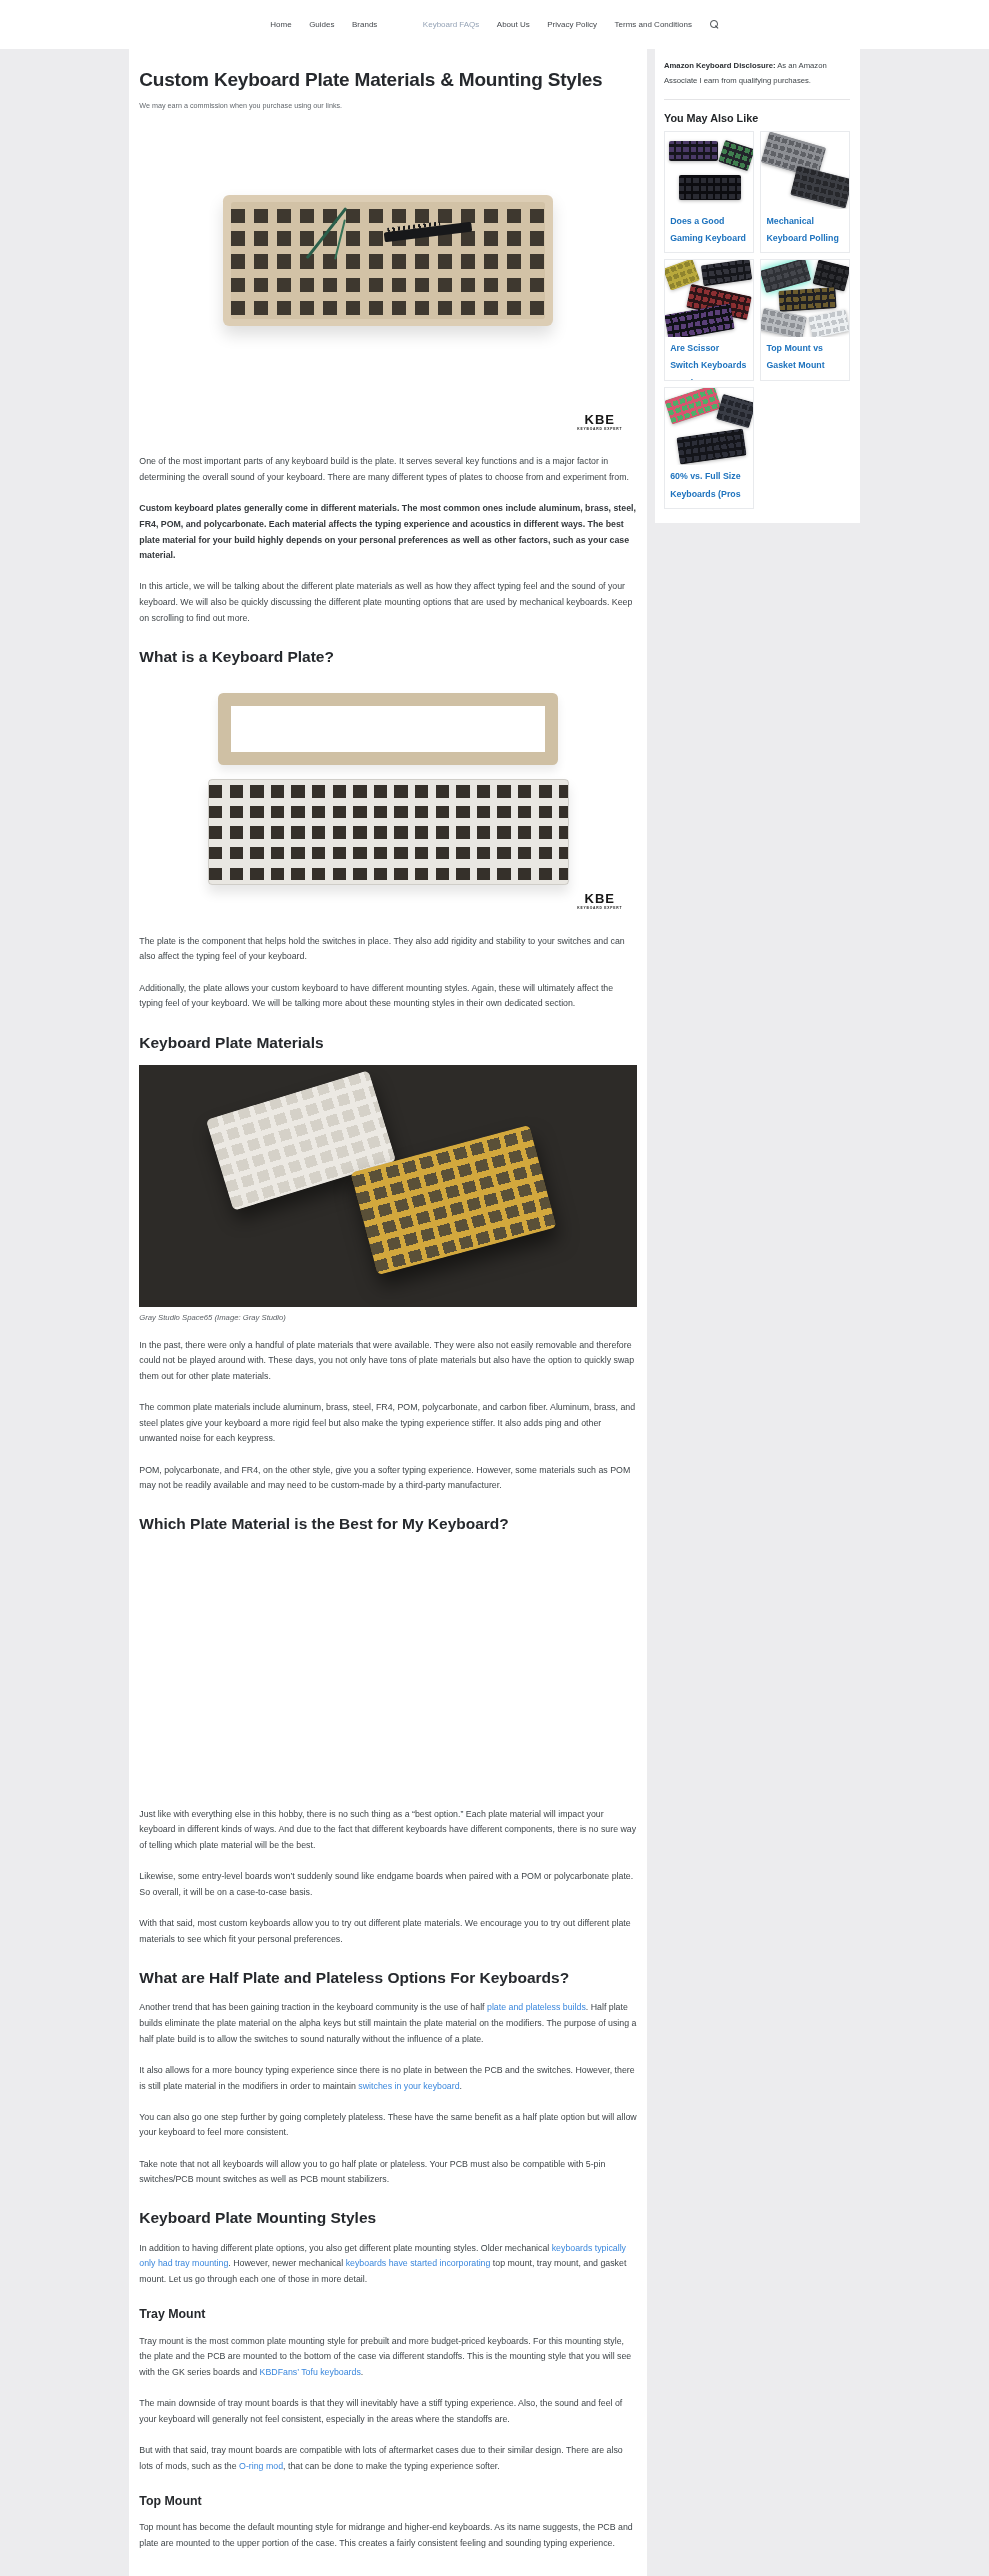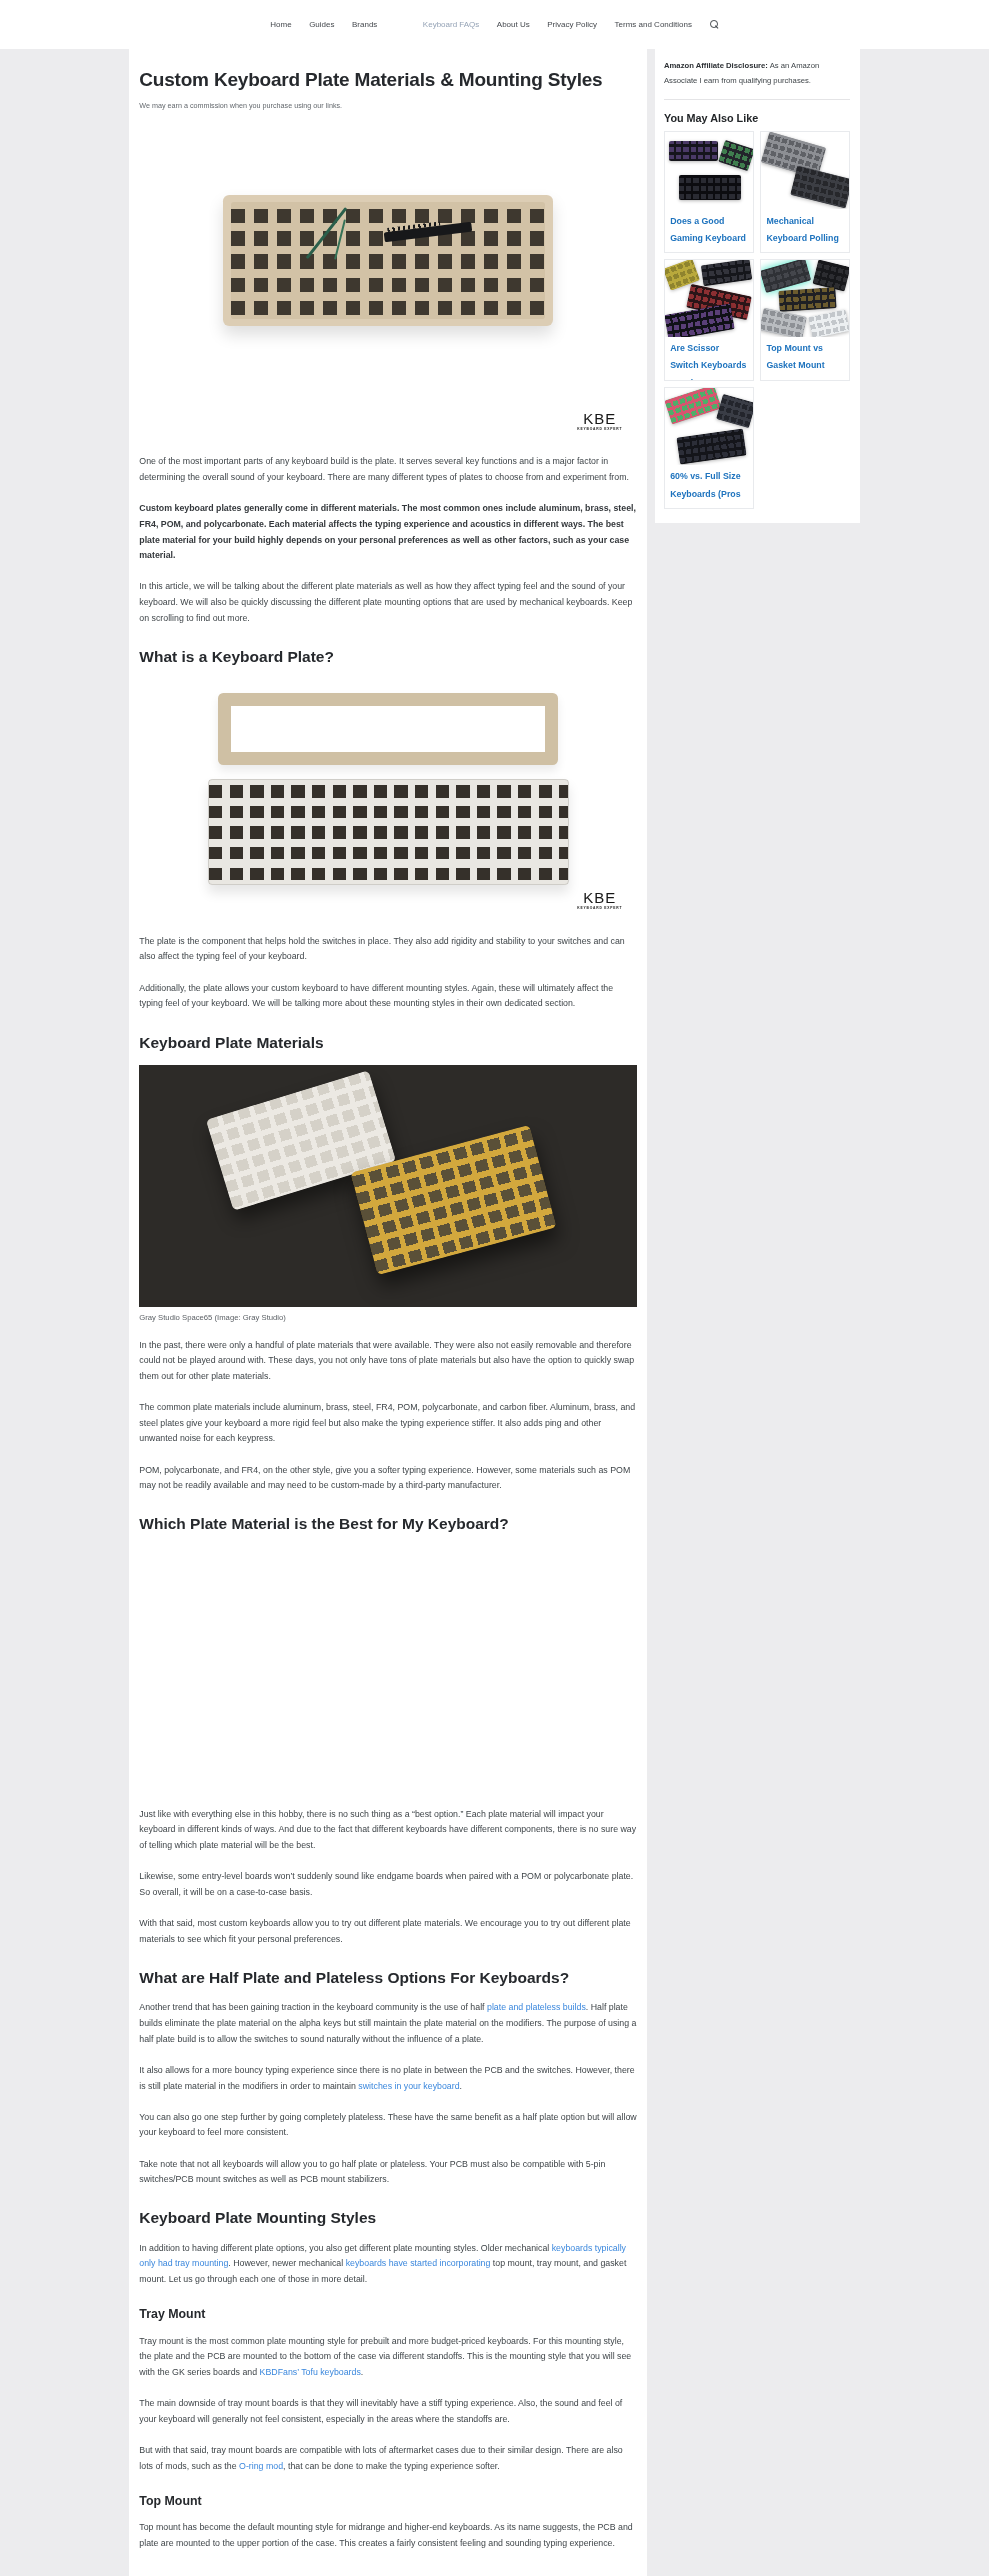--- a/index.html
+++ b/index.html
@@ -20,37 +20,37 @@
   .sidebar-card { background:#fff; width:205px; padding:10.3px 9.3px 13.4px 9.3px; }
 
   
   h1 { font-size:19px; font-weight:600; color:#26292d; letter-spacing:-0.2px; margin-bottom:10.3px; }
   h2 { font-size:15.5px; font-weight:600; color:#26292d; margin:21.6px 0 13.4px; }
   h3 { font-size:12.4px; font-weight:600; color:#26292d; margin:19.6px 0 12.4px; }
   .disclosure { font-size:7.2px; color:#63686d; margin-bottom:12.4px; }
   p.body { font-size:8.8px; line-height:1.78; margin-bottom:15.5px; color:#3f4549; }
   p.body.bold { font-weight:700; color:#34383c; }
   a.tlink { color:#3a87dd; text-decoration:none; cursor:pointer; }
-  .caption { font-size:7.7px; color:#5c6166; margin:-11.3px 0 15.5px; }
+  .caption { font-size:7.7px; color:#5c6166; margin:-11.3px 0 15.5px;font-style:italic; }
 
   
   .fig { position:relative; margin:3.1px 0 17.5px; background:#fff; }
   .fig1 { height:242px; }
   .tool-green { position:absolute; left:155px; top:9.3px; width:72px; height:57px; }
   .tool-green::before { content:""; position:absolute; left:31px; top:-3.1px; width:2.6px; height:64px; background:#2a5f4b; transform:rotate(38deg); border-radius:1.5px; }
   .tool-green::after { content:""; position:absolute; left:45px; top:14.4px; width:2.1px; height:41px; background:#357257; transform:rotate(14deg); border-radius:1.5px; }
   .tool-dark { position:absolute; left:245px; top:32px; width:88px; height:10.3px; background:#17181a; border-radius:2.1px; transform:rotate(-7deg); }
   .tool-dark::after { content:""; position:absolute; left:4.1px; top:-3.6px; height:3.6px; right:31px;
      background:repeating-linear-gradient(90deg,#17181a 0 2.1px, transparent 2.1px 5.2px); }
   .kit { margin:85px auto 0; width:330px; height:131px; background:#dccdb4; border-radius:6.2px; padding:7.2px 8.2px; box-shadow:0 8.2px 15.5px rgba(0,0,0,.13); }
   .kit-plate { width:100%; height:100%; border-radius:3.1px; background-color:#d2c2a6;
      background-image: repeating-linear-gradient(0deg,#d2c2a6 0 4.1px, transparent 4.1px 18.5px, #d2c2a6 18.5px 23px),
                        repeating-linear-gradient(90deg,#3e382f 0 14.4px, #d2c2a6 14.4px 23px); }
   .kbe-mark { position:absolute; right:14.4px; bottom:6.2px; text-align:center; color:#171717; }
-  .kbe-mark .big { font-size:15px; font-weight:400; letter-spacing:1px; line-height:1; display:block; }
+  .kbe-mark .big { font-size:13px; font-weight:700; letter-spacing:1px; line-height:1; display:block; }
   .kbe-mark .sub { display:block; font-size:3.3px; letter-spacing:0.8px; font-weight:700; margin-top:1px; }
 
   .fig2 { height:237px; padding-top:13.4px; }
   .case-frame { width:340px; height:72px; margin:0 auto 14.4px; border:13.4px solid #cfc0a4; border-radius:5.2px; box-shadow:0 5.2px 9.3px rgba(0,0,0,.08); }
   .plate2 { width:361px; height:106px; margin:0 auto; border-radius:4.1px; border:0.5px solid #cfcdc8; background-color:#e9e7e2;
      background-image: repeating-linear-gradient(0deg,#e9e7e2 0 4.1px, transparent 4.1px 16.5px, #e9e7e2 16.5px 20.6px),
                        repeating-linear-gradient(90deg,#35302a 0 13.4px, #e9e7e2 13.4px 20.6px);
      box-shadow:0 7.2px 11.3px rgba(0,0,0,.10); }
 
   .fig3 { height:242px; background:#2d2b28; overflow:hidden; }
@@ -171,21 +171,21 @@
     <p class="body">The main downside of tray mount boards is that they will inevitably have a stiff typing experience. Also, the sound and feel of your keyboard will generally not feel consistent, especially in the areas where the standoffs are.</p>
     <p class="body">But with that said, tray mount boards are compatible with lots of aftermarket cases due to their similar design. There are also lots of mods, such as the <a class="tlink">O-ring mod</a>, that can be done to make the typing experience softer.</p>
 
     <h3>Top Mount</h3>
     <p class="body">Top mount has become the default mounting style for midrange and higher-end keyboards. As its name suggests, the PCB and plate are mounted to the upper portion of the case. This creates a fairly consistent feeling and sounding typing experience.</p>
 
   </main>
 
   <aside class="sidebar-card">
     <div class="aff">
-      <b>Amazon Affiliate Disclosure:</b><span> As an Amazon Associate I earn from qualifying purchases.</span>
+      <b>Amazon Keyboard Disclosure:</b><span> As an Amazon Associate I earn from qualifying purchases.</span>
     </div>
     <div class="sb-heading">You May Also Like</div>
     <div class="sgrid">
 
       <a class="scard">
         <div class="sthumb">
           <span class="mkb" style="left:4.1px;top:8.2px;width:49px;height:20.6px;--c:#15151c;--k:#4a3a66"></span>
           <span class="mkb" style="left:56px;top:11.3px;width:31px;height:23px;transform:rotate(18deg);--c:#23242b;--k:#3f7d4e"></span>
           <span class="mkb" style="left:14.4px;top:43px;width:62px;height:25px;--c:#0c0c10;--k:#2a2b33"></span>
         </div>

